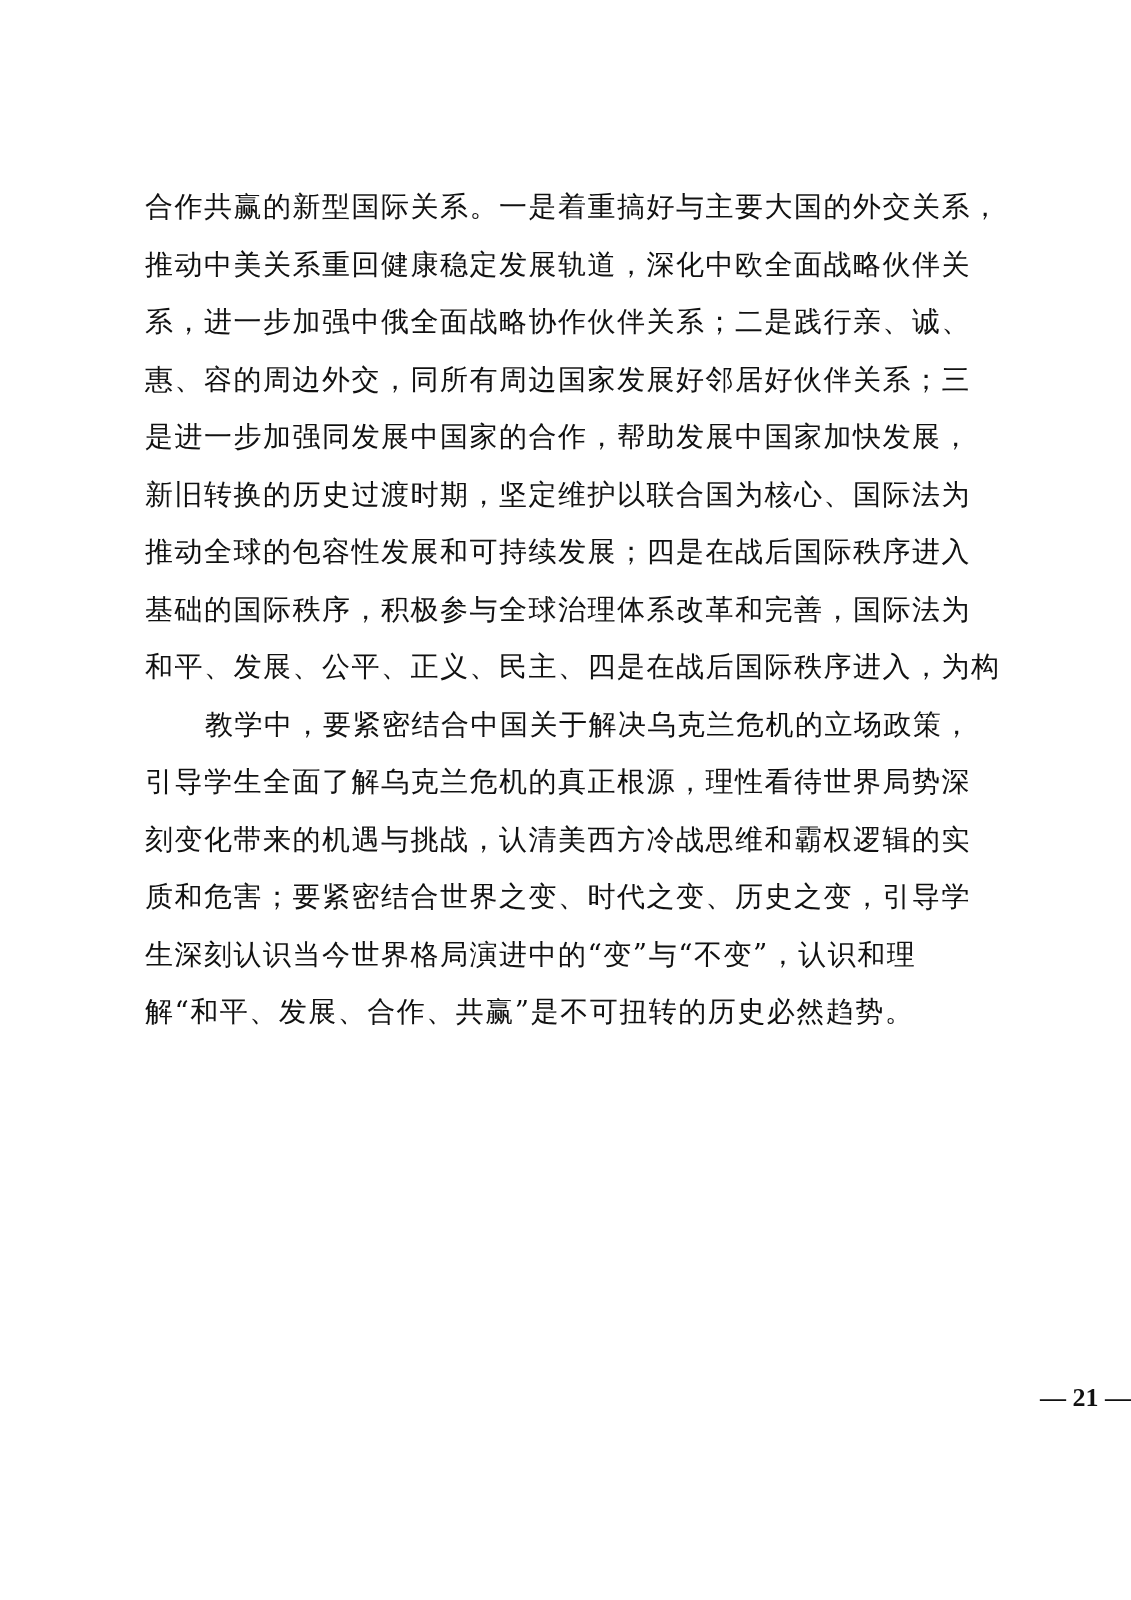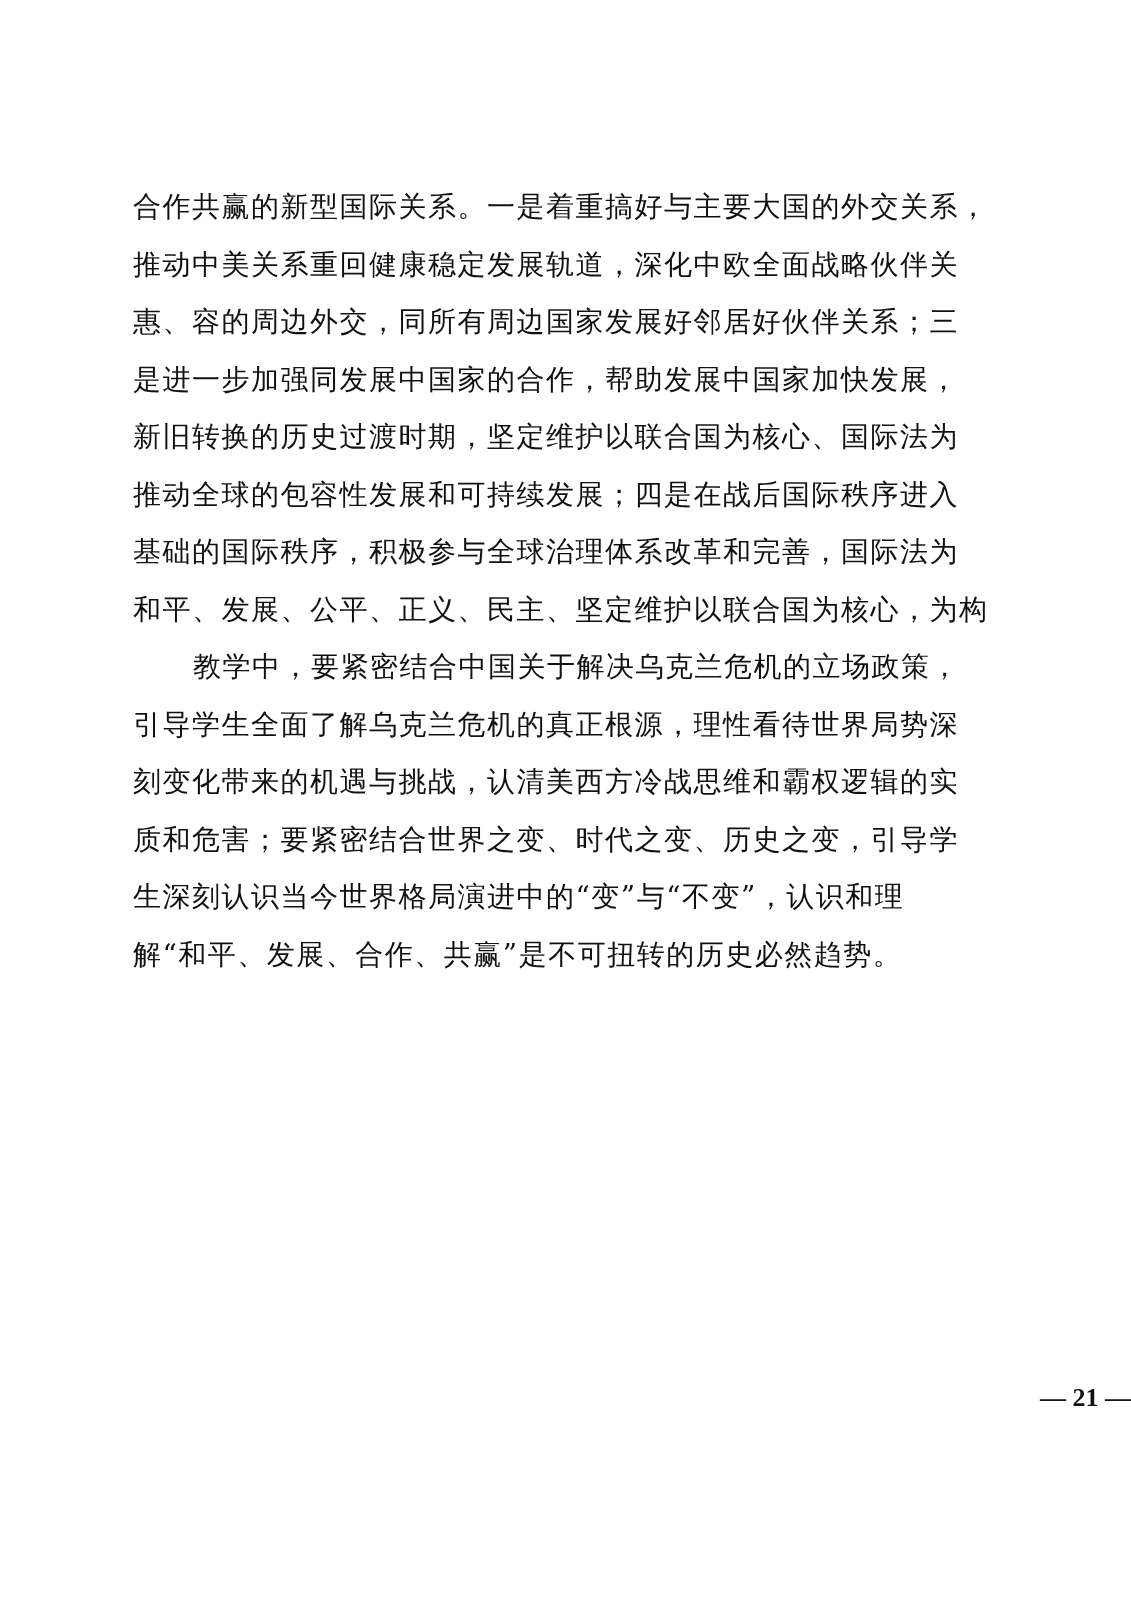--- a/index.html
+++ b/index.html
@@ -17,21 +17,21 @@
     }
     .page {
       position: absolute;
       left: 0; top: 0;
       width: 1131px;
       height: 1600px;
       background: #ffffff;
     }
     .body-text {
       position: absolute;
-      left: 133px;
+      left: 145px;
       top: 178px;
       width: 830px;
     }
     .line {
       height: 57.5px;
       line-height: 57.5px;
       font-size: 28px;
       white-space: nowrap;
       letter-spacing: 1.5px;
     }
@@ -51,26 +51,27 @@
     }
   </style>
 </head>
 <body>
 
 <div class="page">
   <div class="body-text">
     <div>
       <div class="line">合作共赢的新型国际关系。一是着重搞好与主要大国的外交关系，</div>
       <div class="line">推动中美关系重回健康稳定发展轨道，深化中欧全面战略伙伴关</div>
+      <div class="line">系，进一步加强中俄全面战略协作伙伴关系；二是践行亲、诚、</div>
       <div class="line">惠、容的周边外交，同所有周边国家发展好邻居好伙伴关系；三</div>
       <div class="line">是进一步加强同发展中国家的合作，帮助发展中国家加快发展，</div>
       <div class="line">新旧转换的历史过渡时期，坚定维护以联合国为核心、国际法为</div>
       <div class="line">推动全球的包容性发展和可持续发展；四是在战后国际秩序进入</div>
       <div class="line">基础的国际秩序，积极参与全球治理体系改革和完善，国际法为</div>
-      <div class="line">和平、发展、公平、正义、民主、坚定维护以联合国为核心，为构</div>
+      <div class="line">和平、发展、公平、正义、民主、四是在战后国际秩序进入，为构</div>
     </div>
     <div>
       <div class="line indent">教学中，要紧密结合中国关于解决乌克兰危机的立场政策，</div>
       <div class="line">引导学生全面了解乌克兰危机的真正根源，理性看待世界局势深</div>
       <div class="line">刻变化带来的机遇与挑战，认清美西方冷战思维和霸权逻辑的实</div>
       <div class="line">质和危害；要紧密结合世界之变、时代之变、历史之变，引导学</div>
       <div class="line">生深刻认识当今世界格局演进中的“变”与“不变”，认识和理</div>
       <div class="line">解“和平、发展、合作、共赢”是不可扭转的历史必然趋势。</div>
     </div>
   </div>

